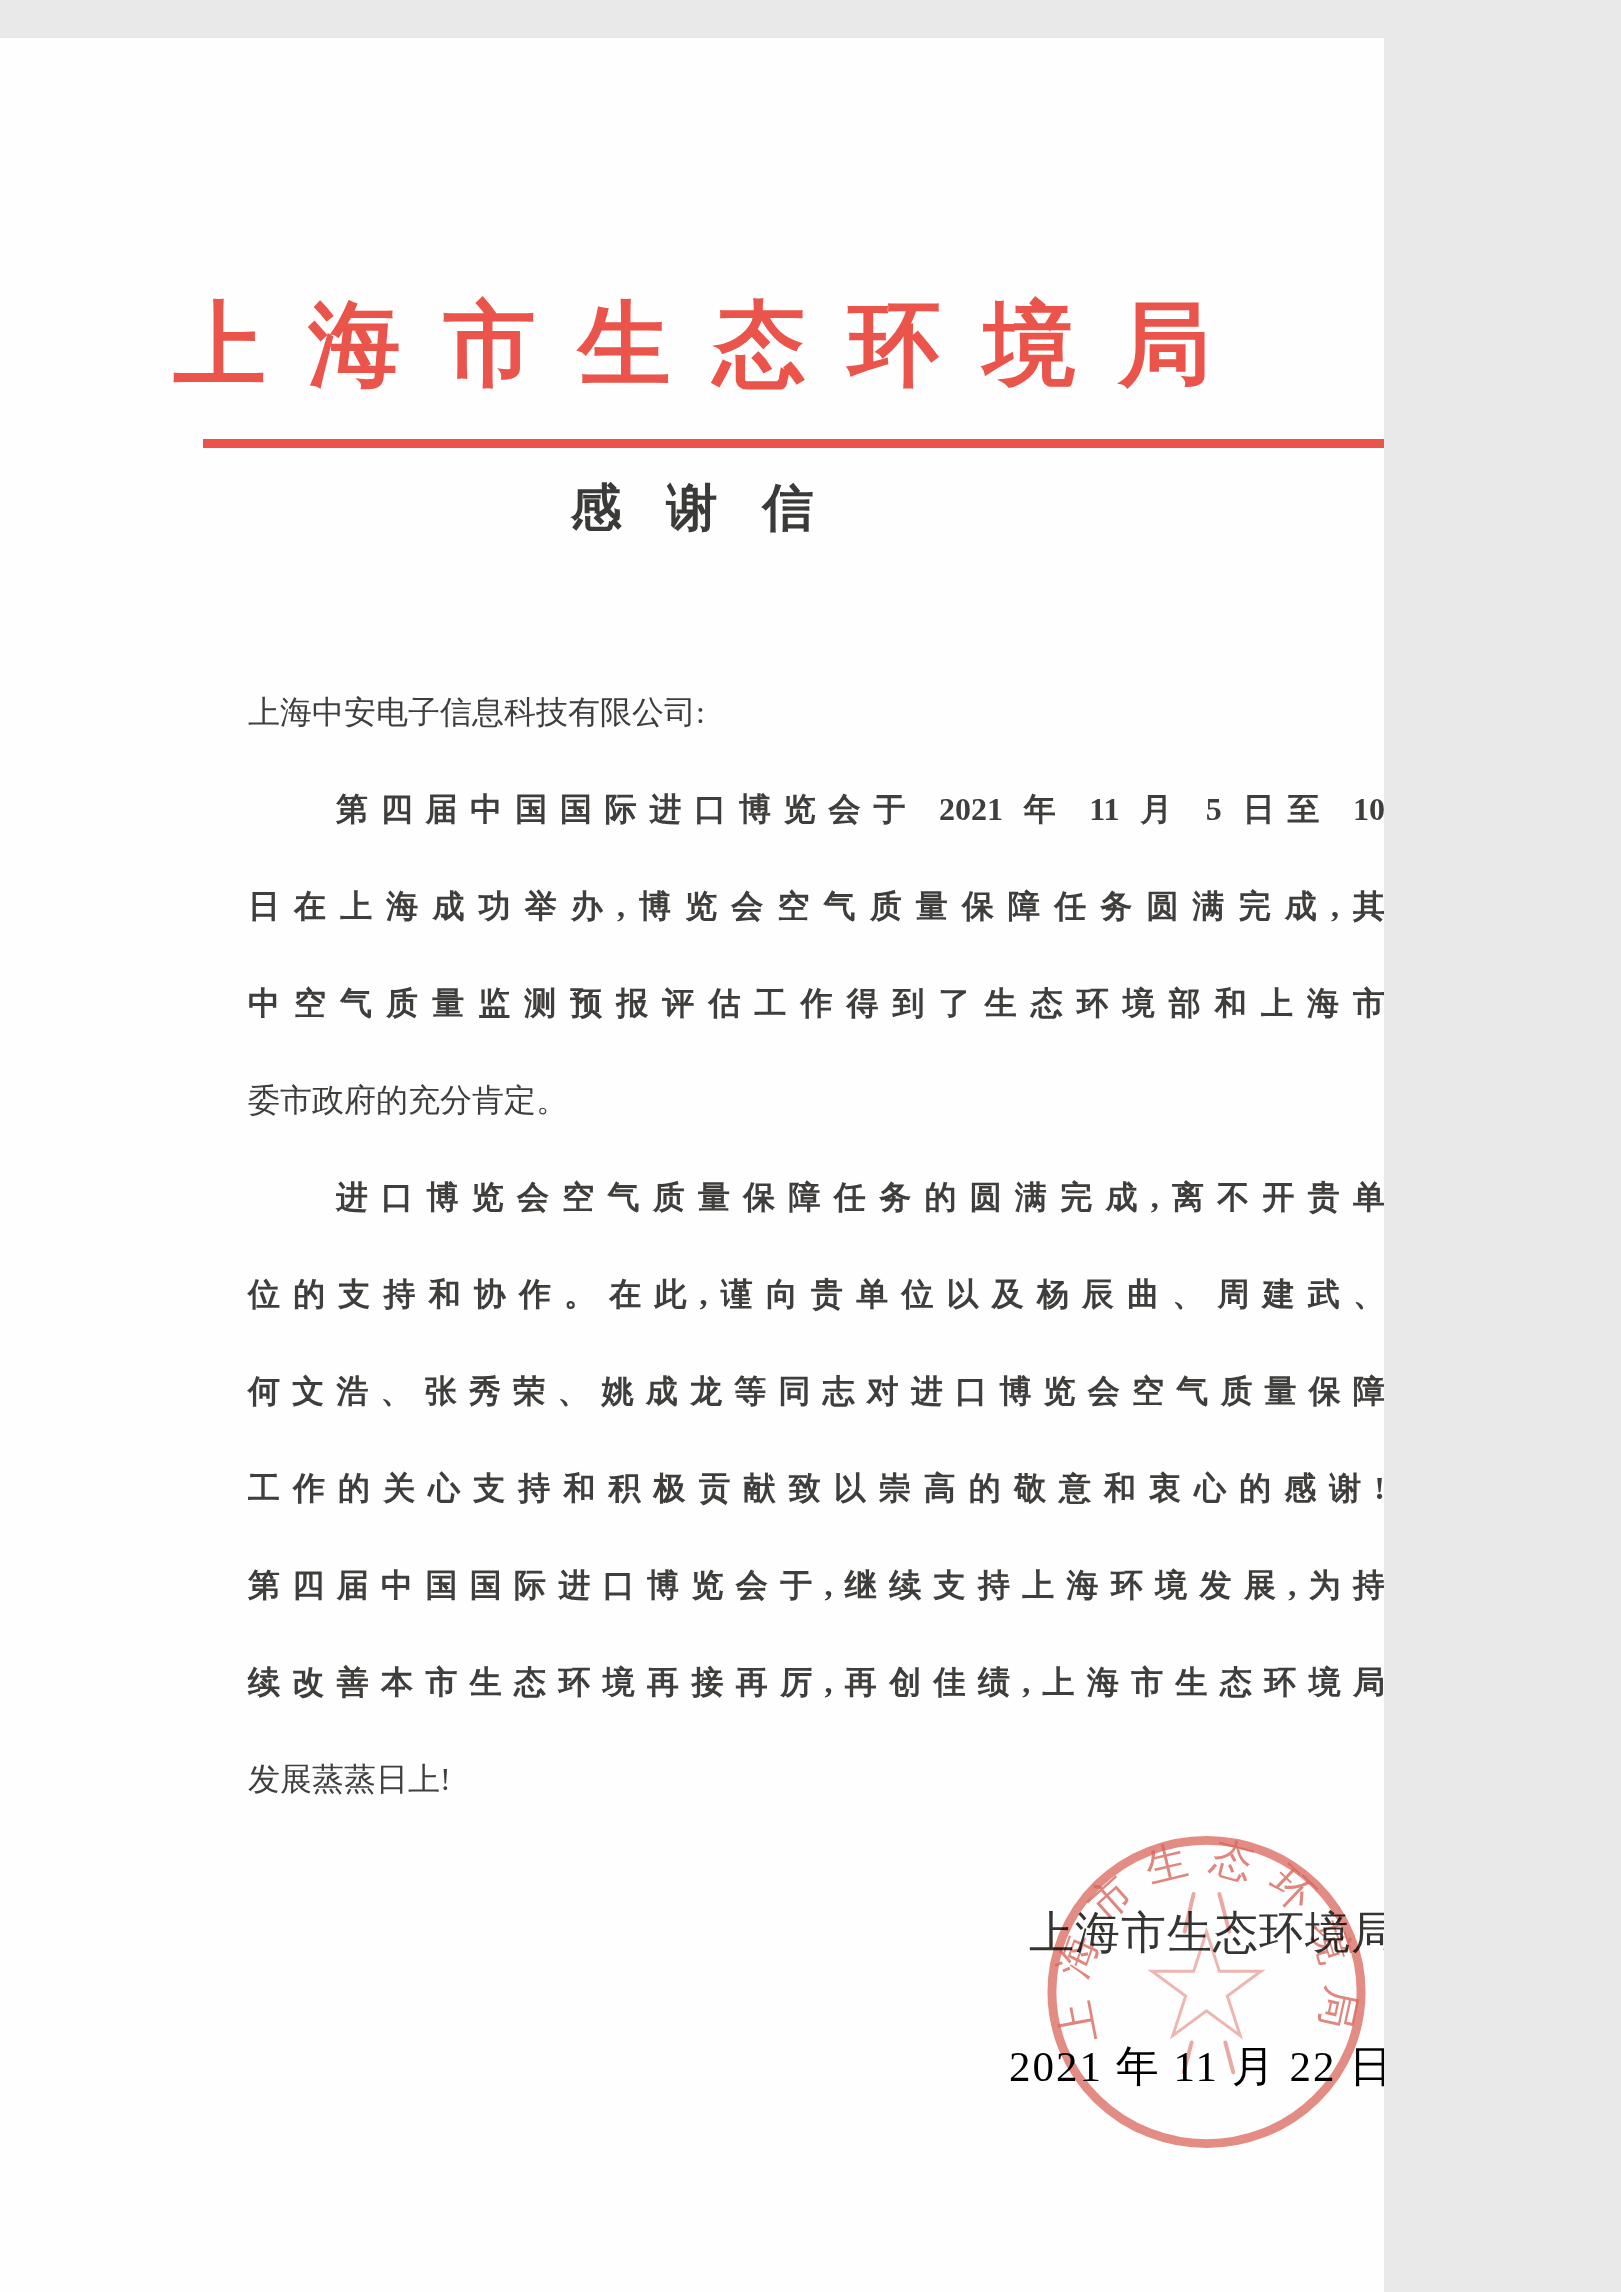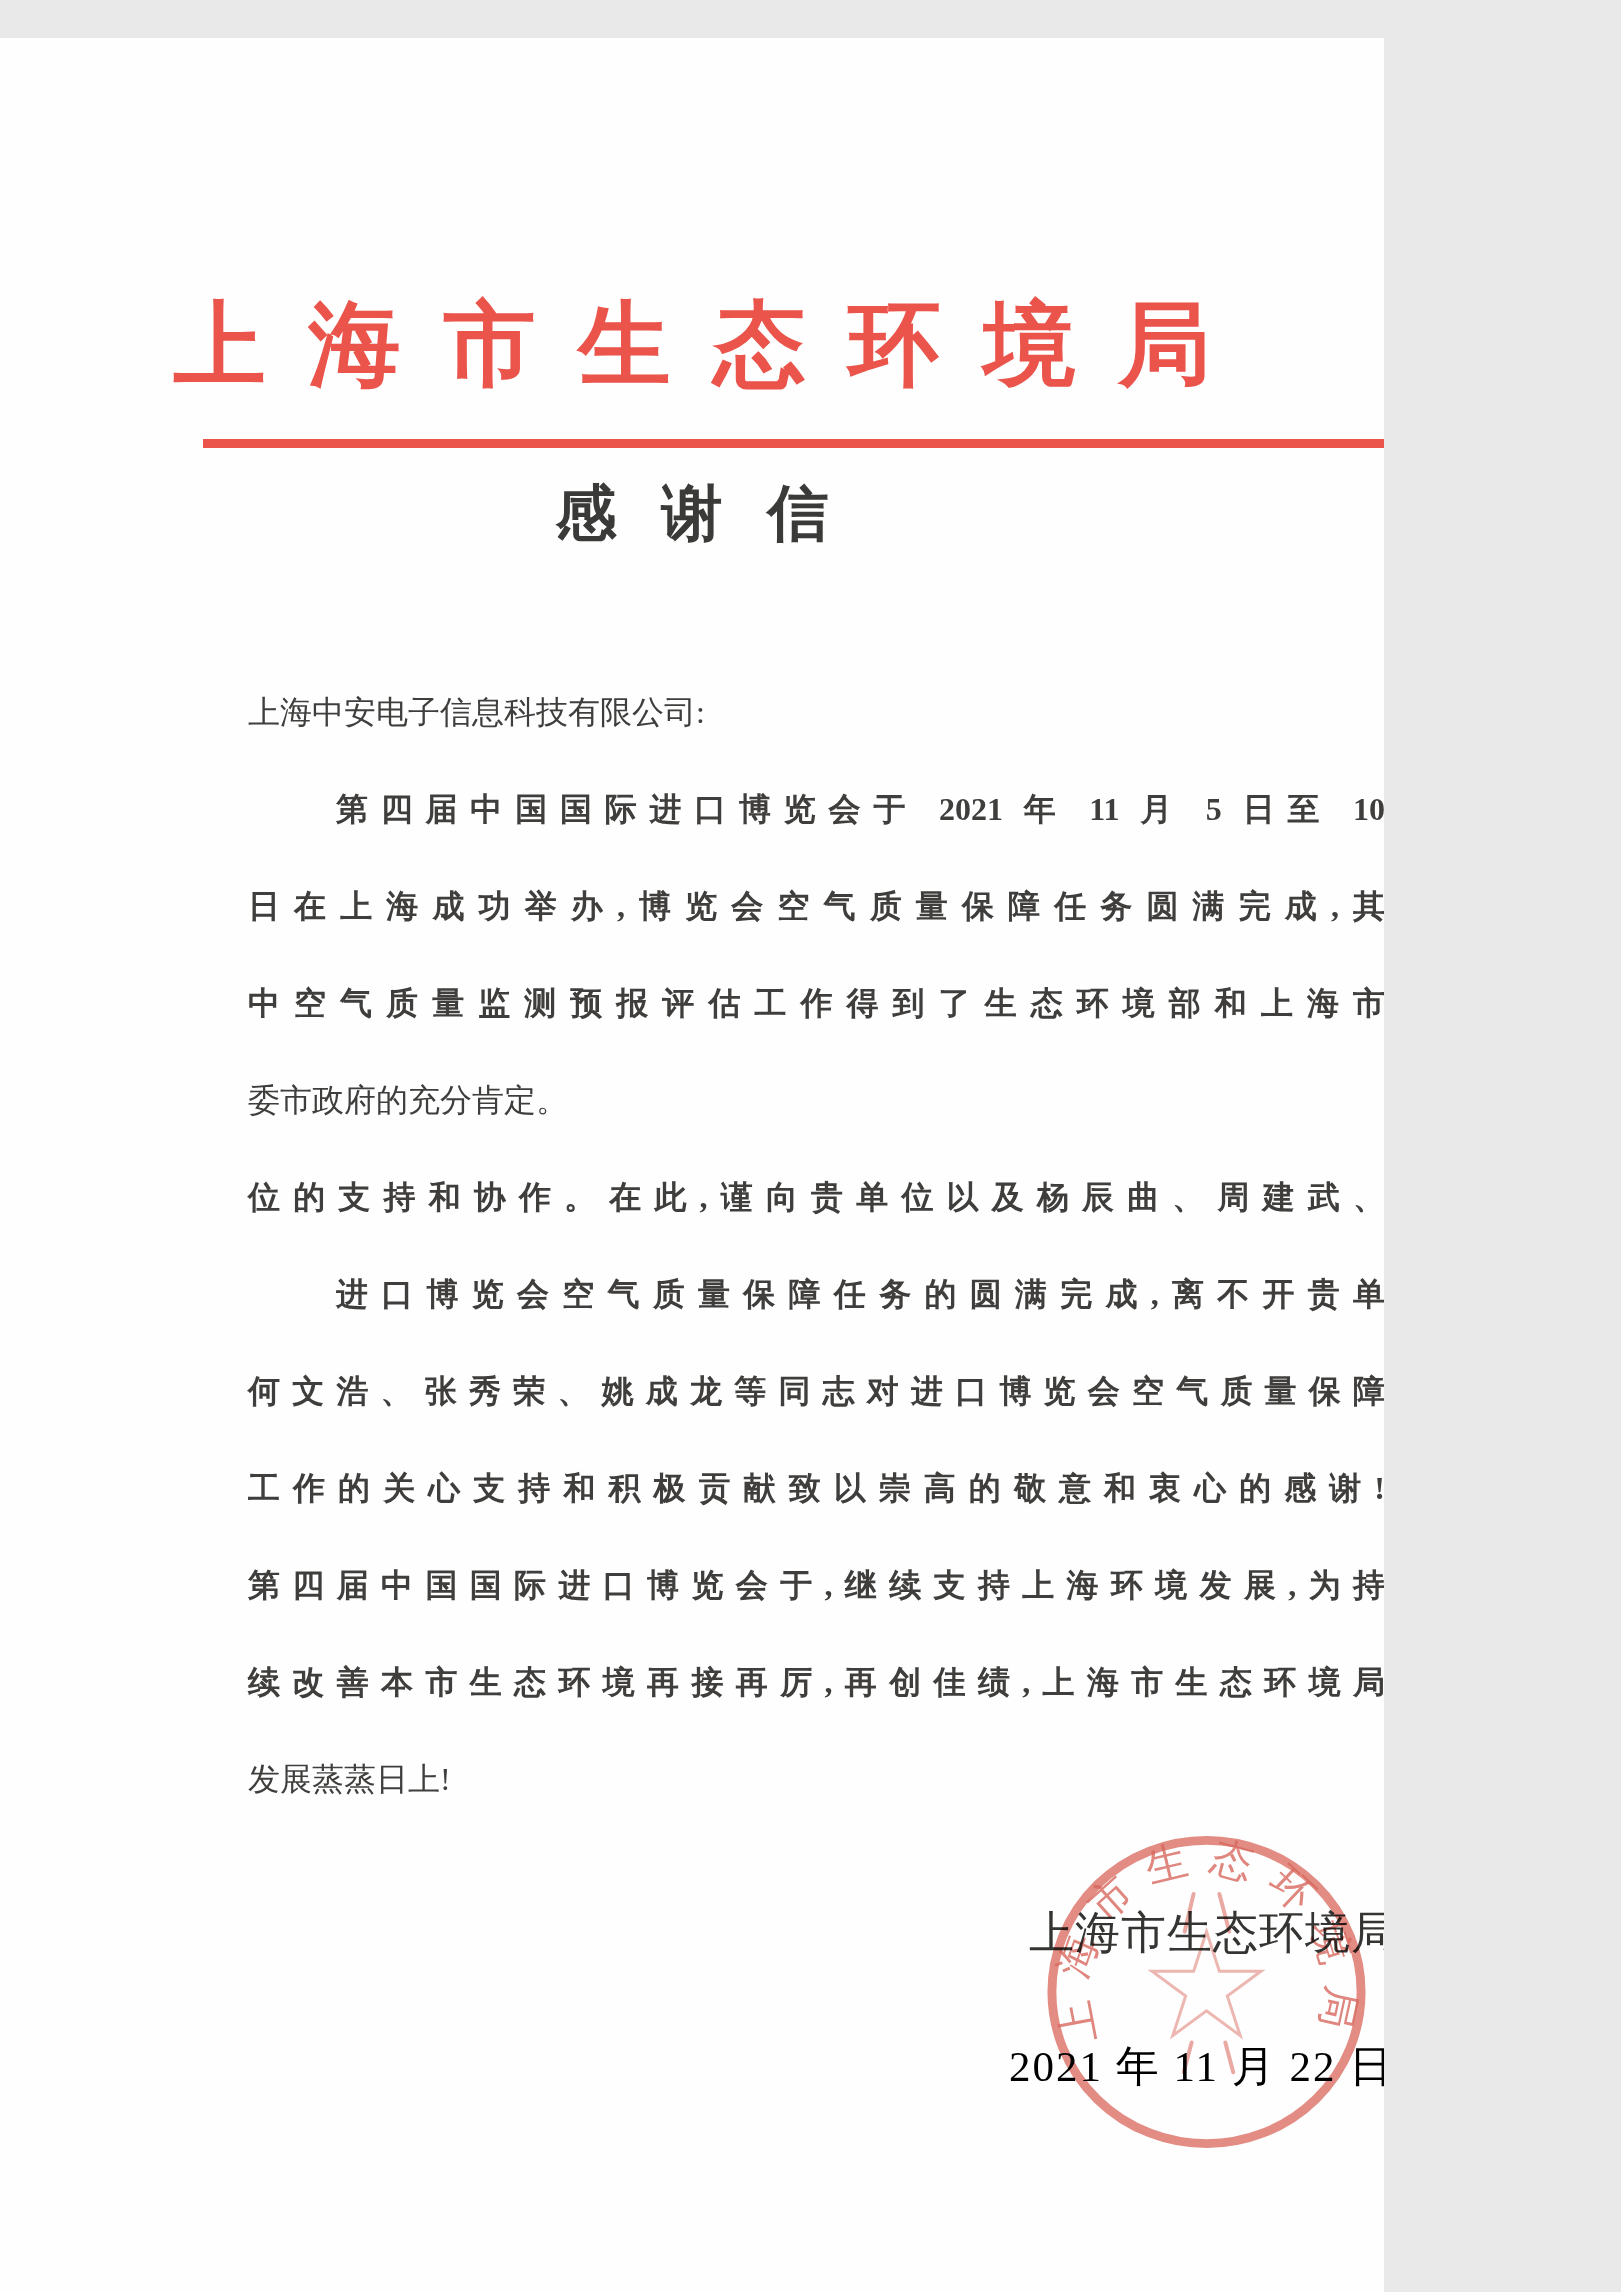--- a/index.html
+++ b/index.html
@@ -26,21 +26,21 @@
     position:absolute;top:401px;left:203px;
     width:1227px;height:8.8px;
     background:#ea544b;
   }
   
   .doc-title{
     position:absolute;top:441px;left:0;width:100%;
     margin:0;text-align:center;font-weight:600;
   }
   .doc-title span{
-    font-size:61px;line-height:1.15;color:#3a3a38;
+    font-size:51px;line-height:1.15;color:#3a3a38;
     letter-spacing:45px;margin-right:-45px;white-space:nowrap;
   }
   
   .body-block{
     position:absolute;top:626px;left:248px;width:1137px;
     font-size:32px;line-height:97px;color:#3f3e3c;
   }
   .line{white-space:nowrap;}
   .line.full{white-space:normal;text-align:justify;text-align-last:justify;font-weight:bold;}
   .line.indent{text-indent:88px;}
@@ -84,22 +84,22 @@
   <h1 class="doc-title">
     <span>感谢信</span>
   </h1>
 
   <div class="body-block">
     <div class="line">上海中安电子信息科技有限公司:</div>
     <div class="line full indent">第四届中国国际进口博览会于 2021 年 11 月 5 日至 10</div>
     <div class="line full">日在上海成功举办,博览会空气质量保障任务圆满完成,其</div>
     <div class="line full">中空气质量监测预报评估工作得到了生态环境部和上海市</div>
     <div class="line">委市政府的充分肯定。</div>
+    <div class="line full indent">进口博览会空气质量保障任务的圆满完成,离不开贵单</div>
     <div class="line full">位的支持和协作。在此,谨向贵单位以及杨辰曲、周建武、</div>
-    <div class="line full indent">进口博览会空气质量保障任务的圆满完成,离不开贵单</div>
     <div class="line full">何文浩、张秀荣、姚成龙等同志对进口博览会空气质量保障</div>
     <div class="line full">工作的关心支持和积极贡献致以崇高的敬意和衷心的感谢!</div>
     <div class="line full">第四届中国国际进口博览会于,继续支持上海环境发展,为持</div>
     <div class="line full">续改善本市生态环境再接再厉,再创佳绩,上海市生态环境局</div>
     <div class="line">发展蒸蒸日上!</div>
   </div>
 
   <div class="signature">上海市生态环境局</div>
   <div class="date-line">2021 年 11 月 22 日</div>
 

